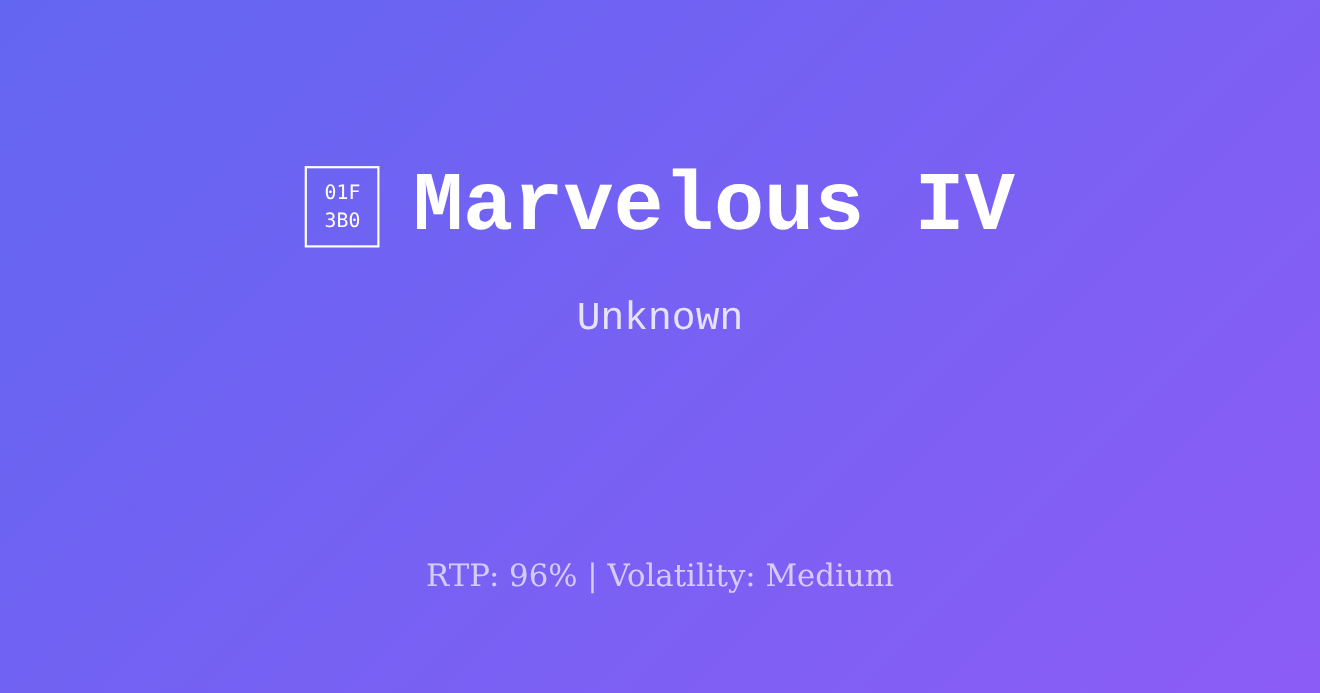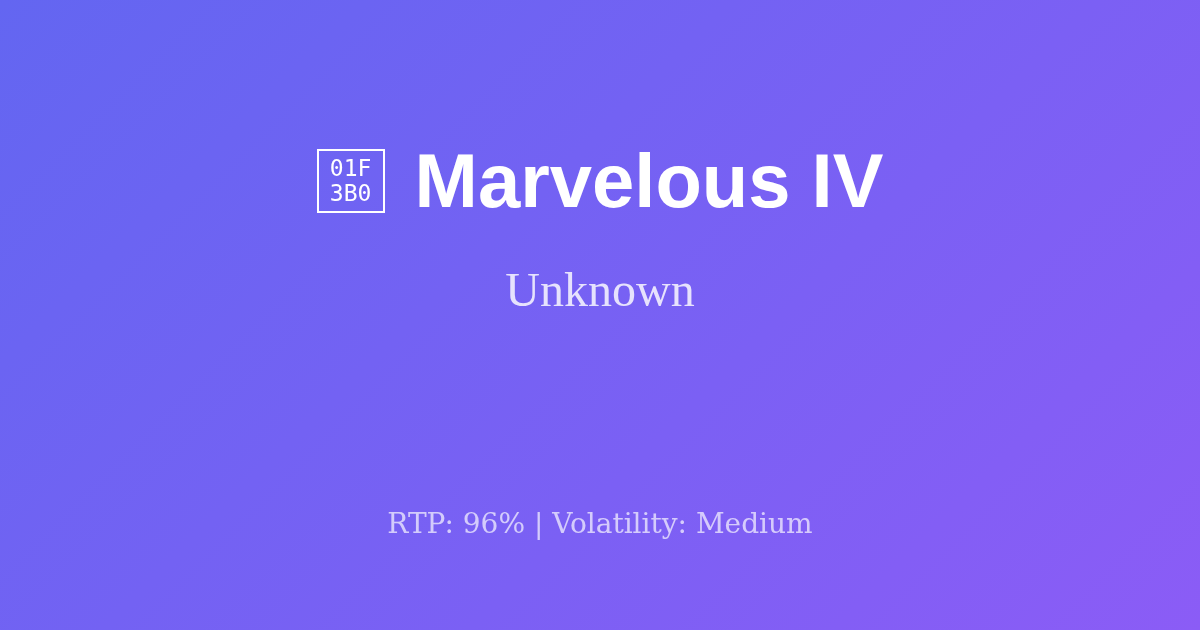--- a/index.html
+++ b/index.html
@@ -47,54 +47,54 @@
     align-items: center;
     justify-content: center;
     gap: 30px;
     white-space: nowrap;
   }
 
   
   .tofu {
     box-sizing: border-box;
     width: 68px;
-    height: 64px;
+    height: 74px;
     border: 2px solid #ffffff;
     display: flex;
     flex-direction: column;
     align-items: center;
     justify-content: center;
     font-family: "DejaVu Sans Mono", "Liberation Mono", monospace;
-    font-size: 23px;
+    font-size: 18px;
     font-weight: 400;
     line-height: 25px;
     letter-spacing: 0px;
     color: #ffffff;
     flex: none;
   }
 
   .tofu span {
     display: block;
   }
 
   .title {
     margin: 0;
-    font-family: Liberation Sans, sans-serif;
+    font-family: Liberation Mono, monospace;
     font-size: 76px;
     font-weight: 700;
     line-height: 1.05;
     color: #ffffff;
     letter-spacing: 0px;
   }
 
   .subtitle {
     margin: 12px;
     margin-top: 40px;
-    font-family: Liberation Serif, serif;
-    font-size: 48px;
+    font-family: Liberation Mono, monospace;
+    font-size: 36px;
     font-weight: 400;
     line-height: 1.2;
     color: rgba(255, 255, 255, 0.82);
     text-align: center;
   }
 
   
   .meta {
     position: absolute;
     left: 0;

